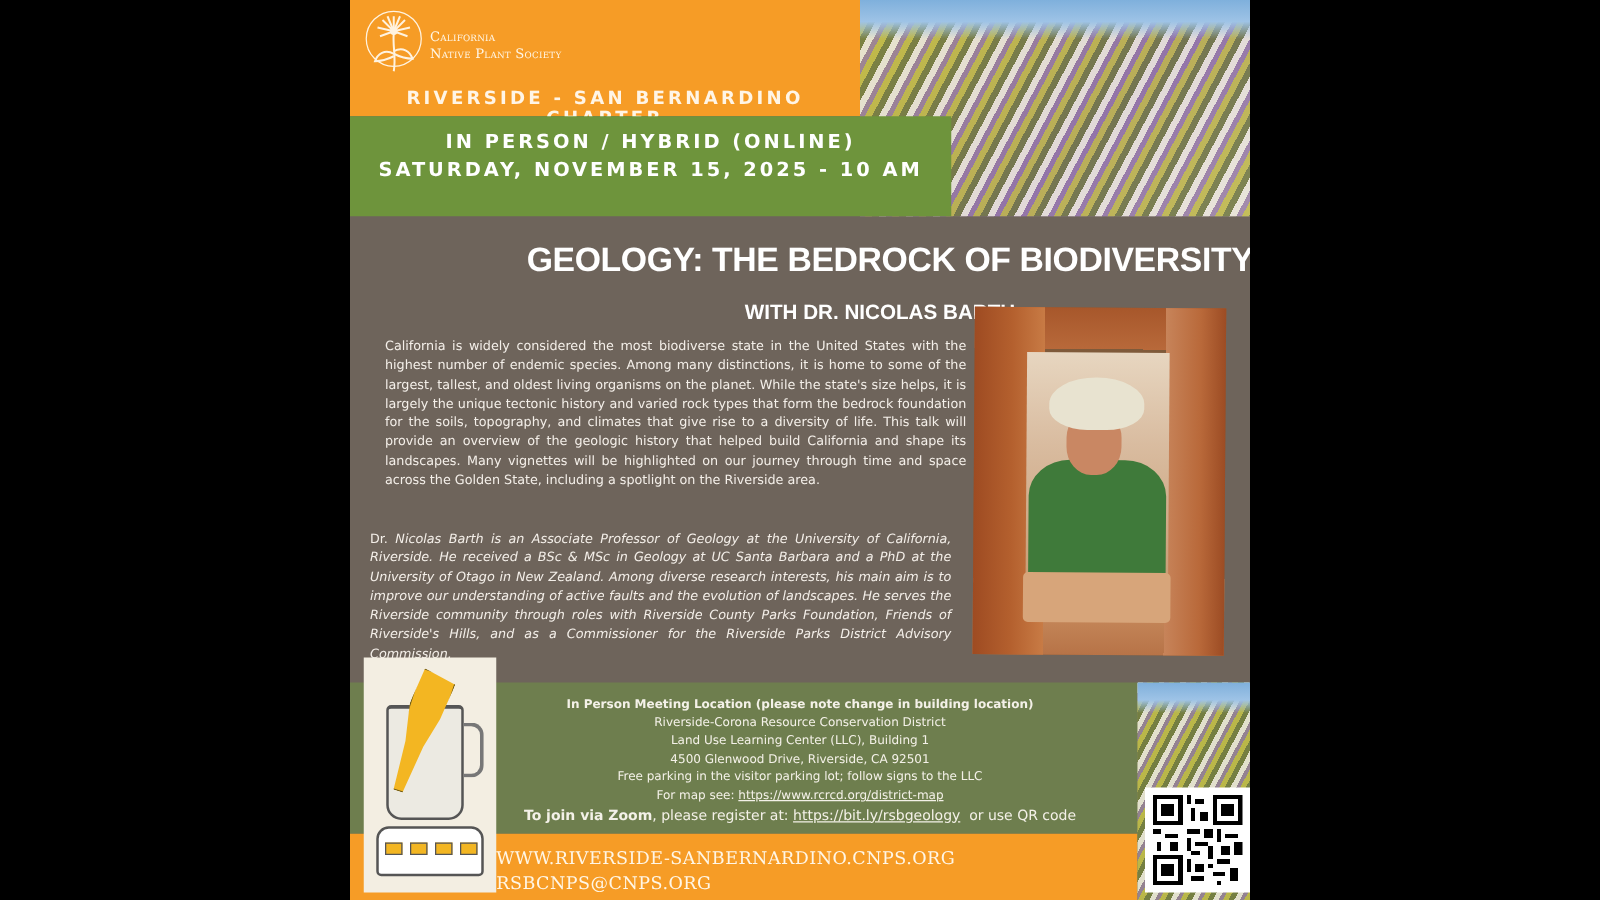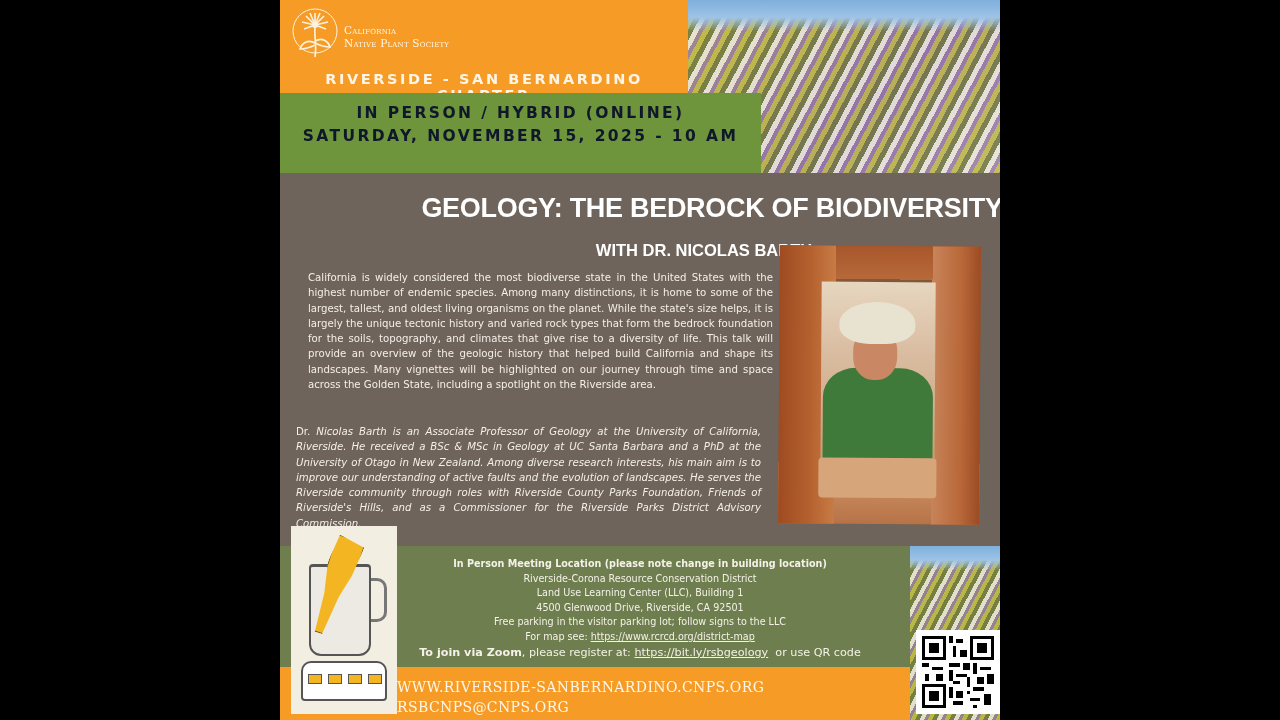--- a/index.html
+++ b/index.html
@@ -13,21 +13,21 @@
   .logo-text { position: absolute; left: 64px; top: 24px; color: #fff6e6; font-family: "DejaVu Serif", serif; font-size: 10.5px; line-height: 13px; letter-spacing: 0.2px; }
   .logo-text .l1, .logo-text .l2 { display: block; font-variant: small-caps; }
   .chapter { position: absolute; left: 0; top: 71px; width: 408px; text-align: center; color: #fff5e6; font-family: "DejaVu Sans", sans-serif; font-weight: bold; font-size: 14.5px; letter-spacing: 2.6px; }
   .hero-img { position: absolute; left: 408px; top: 0; width: 312px; height: 173px;
     background:
       linear-gradient(180deg, #7fb0dc 0%, #9ec3e6 10%, transparent 18%),
       repeating-linear-gradient(118deg, rgba(240,236,225,0.85) 0 5px, rgba(150,120,170,0.7) 5px 9px, rgba(196,190,70,0.8) 9px 14px, rgba(110,120,60,0.8) 14px 19px),
       linear-gradient(135deg, #b7b34a, #8b6aa6 60%, #c6c0b0);
   }
   .hdr-green { position: absolute; left: 0; top: 93px; width: 481px; height: 80px; background: #6e943c; }
-  .hdr-green .line { display: block; text-align: center; color: #0f172a; font-weight: bold; font-size: 15.5px; letter-spacing: 2.4px; line-height: 22.5px; }
+  .hdr-green .line { display: block; text-align: center; color: #ffffff; font-weight: bold; font-size: 15.5px; letter-spacing: 2.4px; line-height: 22.5px; }
   .hdr-green .l1 { margin-top: 9px; }
 
   
   .title { position: absolute; left: 0; top: 193px; width: 864px; text-align: center; color: #ffffff; font-family: "Liberation Sans", sans-serif; font-weight: bold; font-size: 27px; letter-spacing: -0.3px; }
   .subtitle { position: absolute; left: 0; top: 241px; width: 848px; text-align: center; color: #ffffff; font-family: "Liberation Sans", sans-serif; font-weight: bold; font-size: 16.5px; }
 
   
   .desc { position: absolute; left: 16px; top: 270px; width: 465px; color: #f4efe9; font-family: "DejaVu Sans", sans-serif; font-size: 10.2px; line-height: 15.3px; text-align: justify; margin-left: 12px; }
   .bio { position: absolute; left: 16px; top: 424px; width: 465px; color: #f4efe9; font-family: "DejaVu Sans", sans-serif; font-size: 10.2px; line-height: 15.3px; text-align: justify; font-style: italic; }
   .bio .lead { font-style: normal; }

